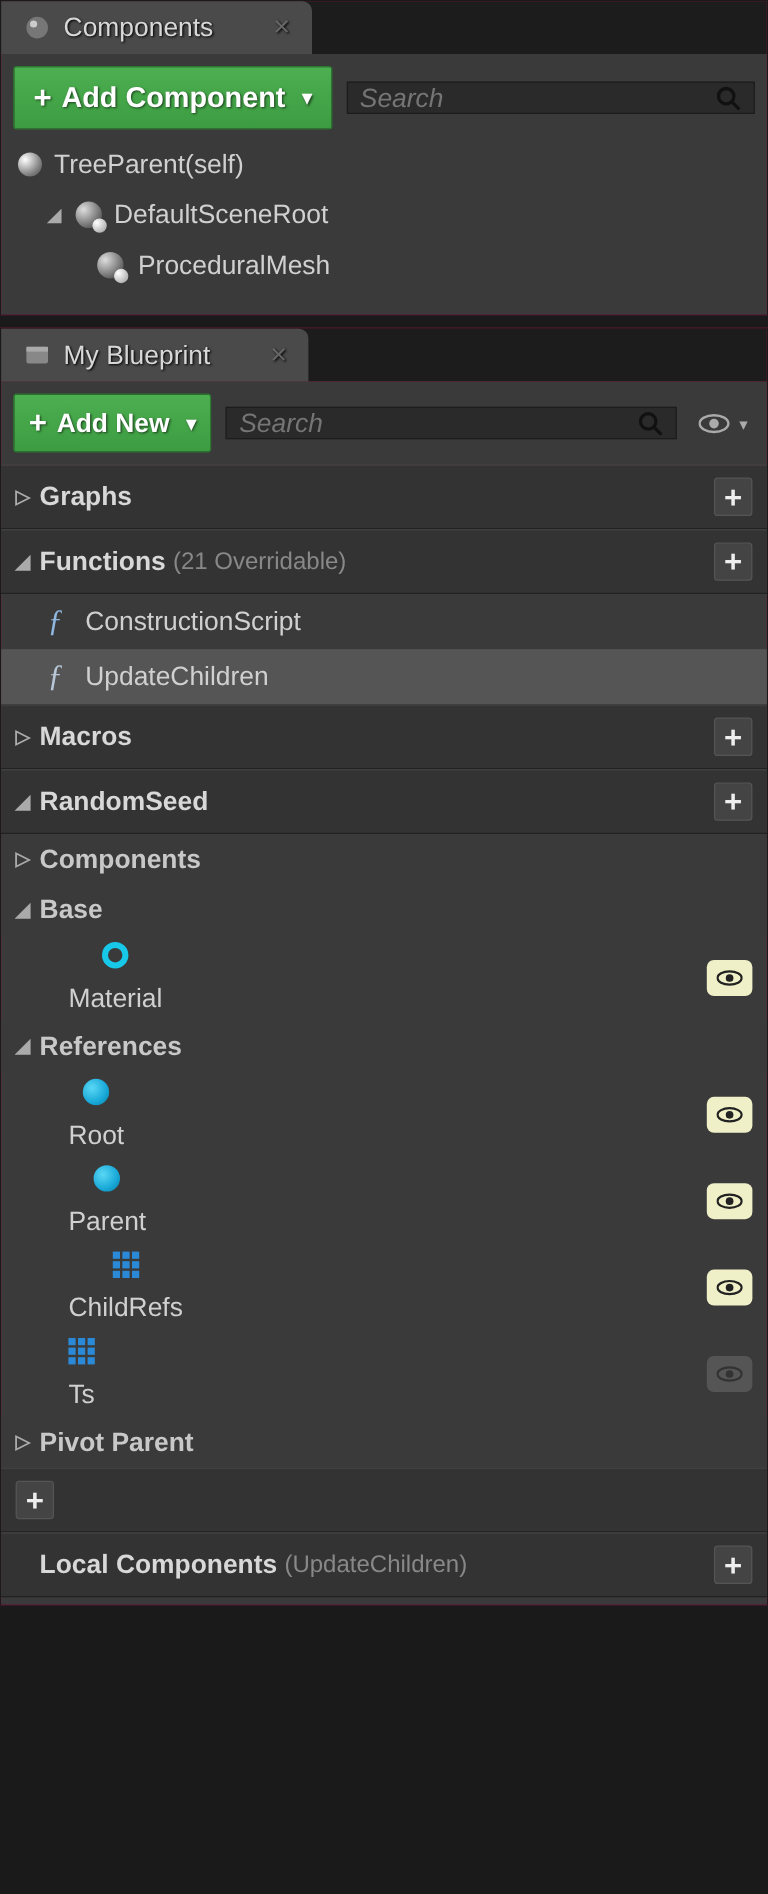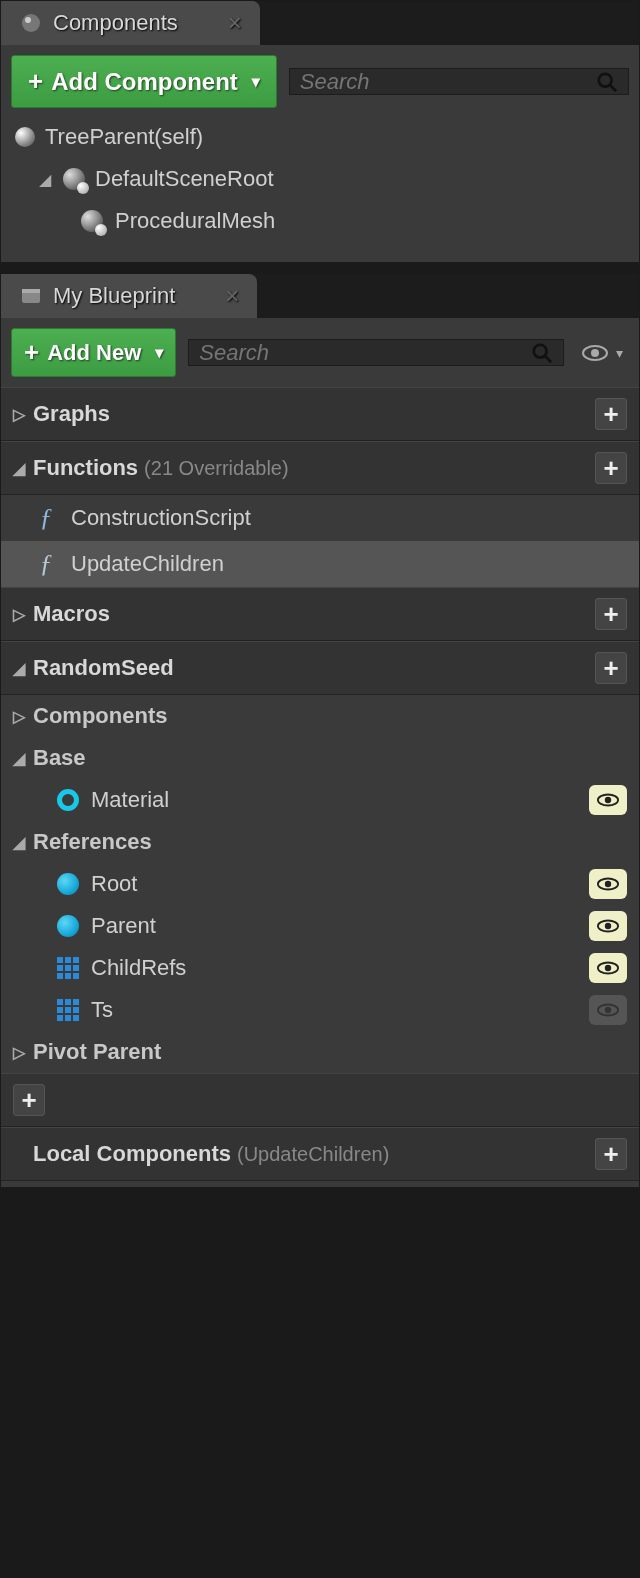--- a/index.html
+++ b/index.html
@@ -170,21 +170,21 @@
     background: #3a3a3a;
   }
   .item-row {
     display: flex;
     align-items: center;
     justify-content: space-between;
     padding: 6px 12px 6px 56px;
     font-size: 22px;
     color: #d0d0d0;
   }
-  .item-row .left { display:flex; align-items:center; gap:12px; }
+  .item-row .left { display:flex; align-items:center; gap:12px;flex-direction:column; }
   .func-row {
     display: flex;
     align-items: center;
     gap: 12px;
     padding: 8px 12px 8px 32px;
     font-size: 22px;
     color: #d0d0d0;
   }
   .func-row.selected {
     background: #555555;

